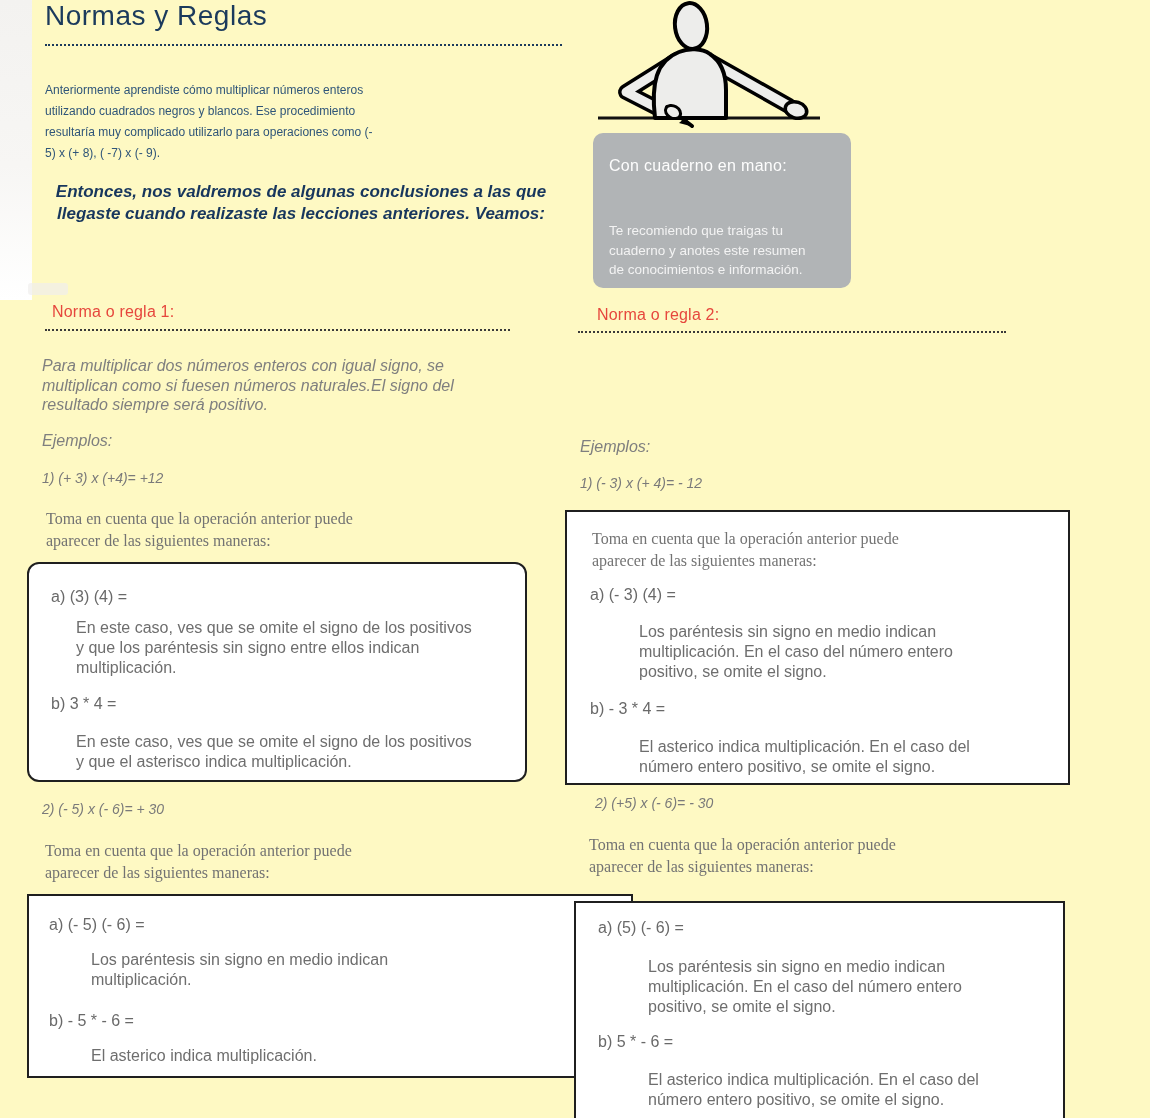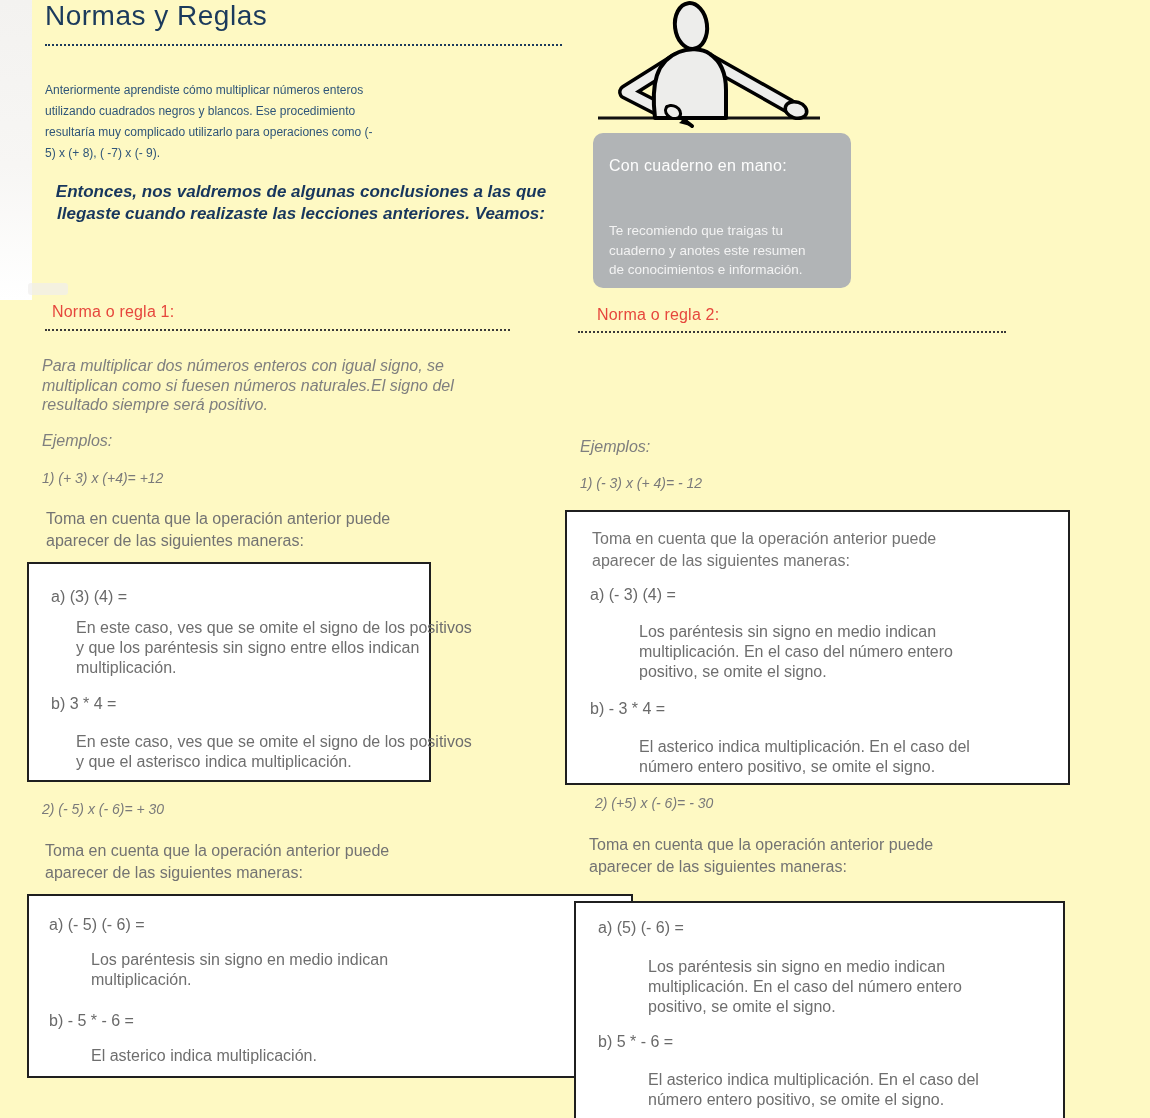--- a/index.html
+++ b/index.html
@@ -57,21 +57,21 @@
     font-size:16px;color:#e6473d;letter-spacing:.2px;
   }
   .rule-divider{height:0;border-bottom:2px dotted #3a3a3a;}
 
   .rule-text{
     font-size:16px;line-height:19.5px;
     font-style:italic;color:#7f7f7f;
   }
   .ejemplos{font-size:16px;font-style:italic;color:#7f7f7f;}
   .example-line{font-size:14px;font-style:italic;color:#7a7a7a;}
-  .toma{font-size:16px;line-height:21.5px;color:#737373;}
+  .toma{font-size:16px;line-height:21.5px;color:#737373;font-family:Liberation Serif, serif;}
 
   .rule-box{
     border:2px solid #1f1f1f;background:#ffffff;box-sizing:border-box;
   }
   .box-label{font-size:16px;color:#696969;}
   .box-expl{font-size:16px;line-height:20px;color:#6e6e6e;}
 </style>
 </head>
 <body>
 
@@ -121,21 +121,21 @@
 
   <div class="abs rule-text pre" style="left:42px;top:356px;width:500px;">Para multiplicar dos números enteros con igual signo, se
 multiplican como si fuesen números naturales.El  signo del
 resultado siempre será positivo.</div>
   <div class="abs ejemplos" style="left:42px;top:432px;">Ejemplos:</div>
   <div class="abs example-line" style="left:42px;top:470px;">1)   (+ 3) x (+4)= +12</div>
 
   <div class="abs toma pre" style="left:46px;top:508px;width:480px;">Toma en cuenta que la operación anterior puede
 aparecer de las siguientes maneras:</div>
 
-  <div class="abs rule-box" style="left:27px;top:562px;width:404px;height:220px;">
+  <div class="abs rule-box" style="left:27px;top:562px;width:500px;height:220px;border-radius:12px;">
     <div class="abs box-label" style="left:22px;top:24px;">a)  (3) (4) =</div>
     <div class="abs box-expl pre" style="left:47px;top:54px;width:440px;">En este caso, ves que se omite el signo de los positivos
 y que los paréntesis sin signo entre ellos indican
 multiplicación.</div>
     <div class="abs box-label" style="left:22px;top:131px;">b)  3 * 4 =</div>
     <div class="abs box-expl pre" style="left:47px;top:168px;width:440px;">En este caso, ves que se omite el signo de los positivos
 y que el asterisco indica multiplicación.</div>
   </div>
 
   <div class="abs example-line" style="left:42px;top:801px;">2)   (- 5) x (- 6)= + 30</div>

